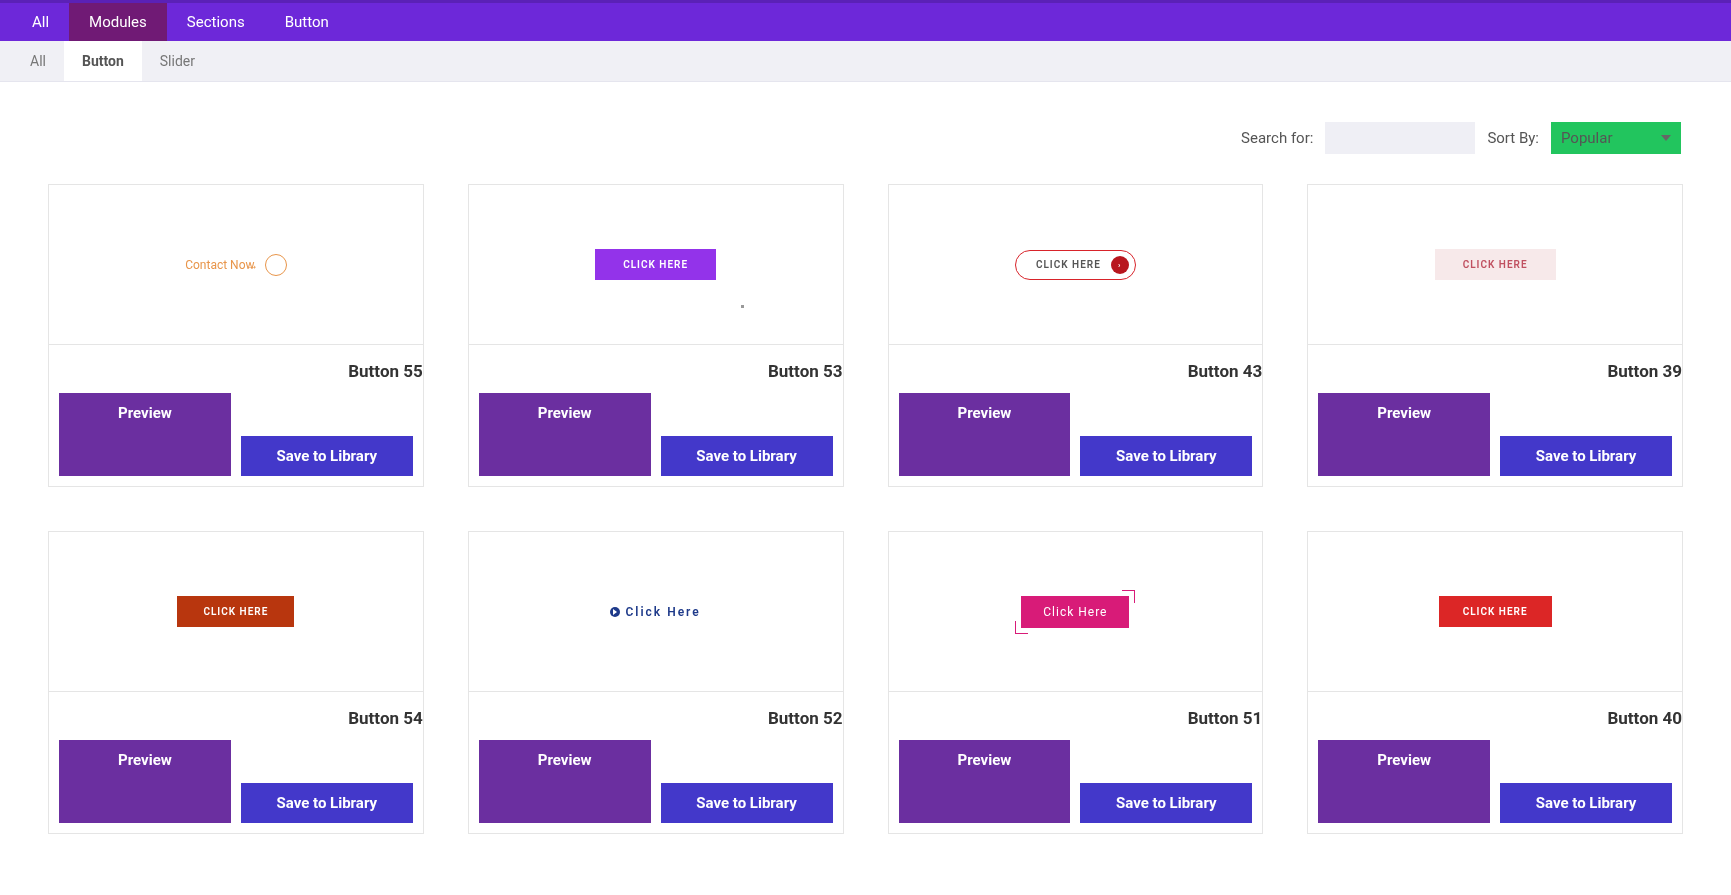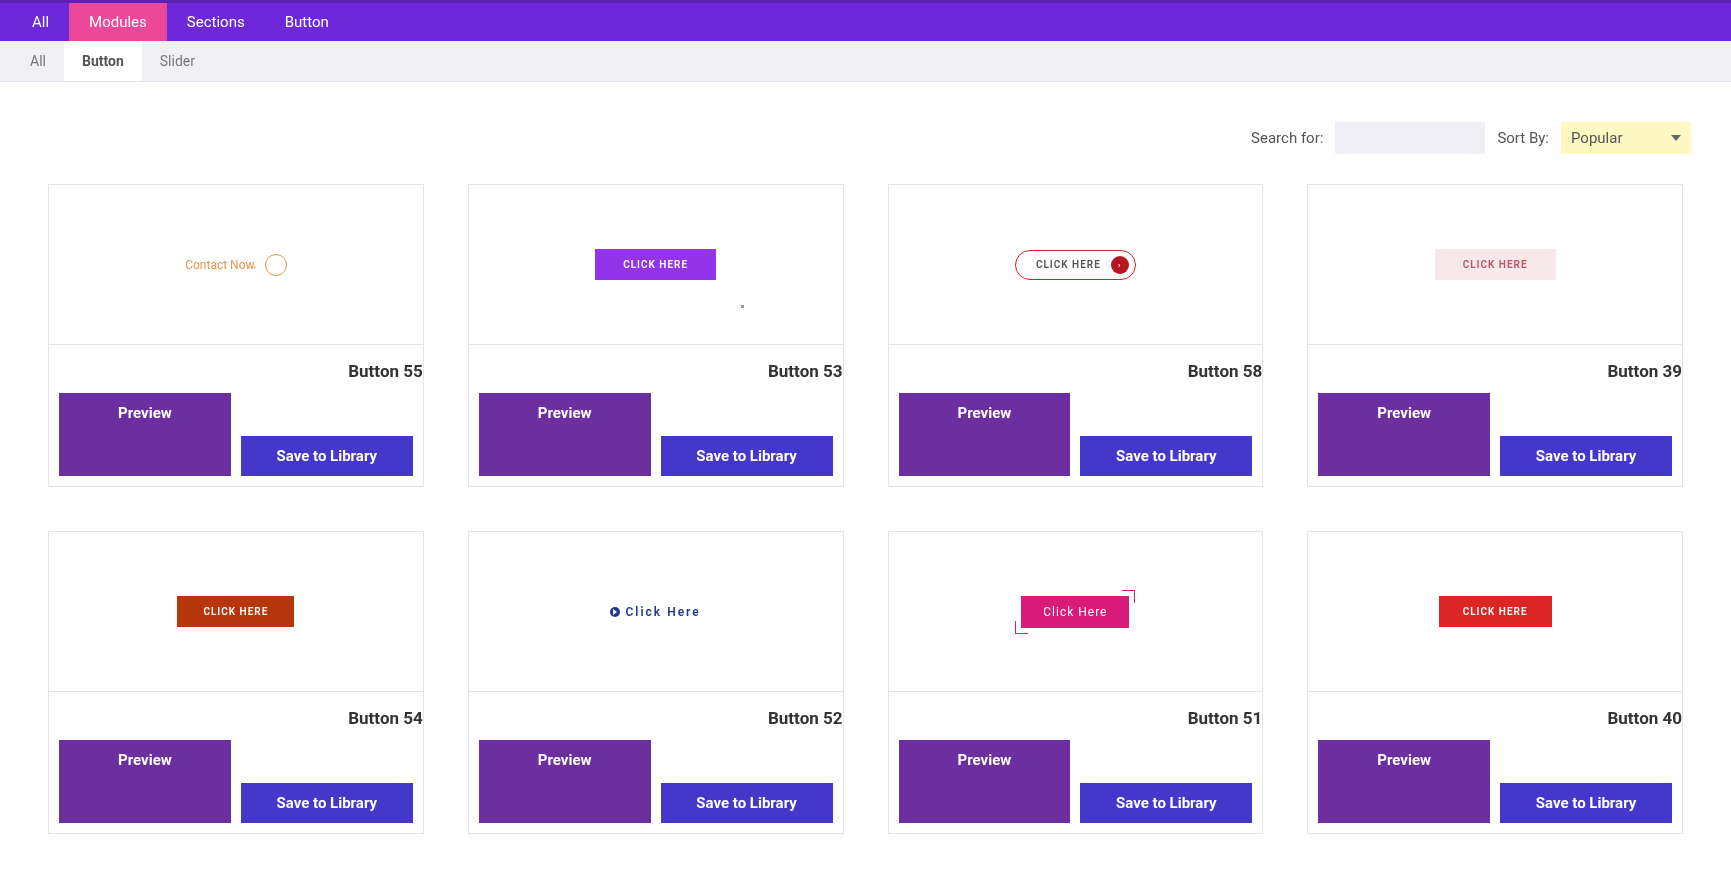--- a/index.html
+++ b/index.html
@@ -20,21 +20,21 @@
     gap: 0;
     padding-left: 12px;
   }
   .topbar .tab {
     color: #fff;
     padding: 10px 20px;
     cursor: pointer;
     font-size: 15px;
   }
   .topbar .tab.active {
-    background: #ec4899;
+    background: #701a75;
   }
   .subbar {
     background: #f0f0f5;
     display: flex;
     padding-left: 12px;
     border-bottom: 1px solid #e5e5ee;
   }
   .subbar .stab {
     padding: 12px 18px;
     color: #777;
@@ -44,34 +44,34 @@
   .subbar .stab.active {
     background: #fff;
     color: #555;
     font-weight: 700;
   }
   .controls-row {
     display: flex;
     justify-content: flex-end;
     align-items: center;
     gap: 12px;
-    padding: 40px 40px 30px 50px;
+    padding: 40px 50px 30px 50px;
     color: #555;
     font-size: 15px;
   }
   .controls-row .search-input {
     background: #efeff5;
     border: none;
     height: 32px;
     width: 150px;
     padding: 0 8px;
   }
   .controls-row .sort-select {
     position: relative;
-    background: #fef9c3;
+    background: #22c55e;
     height: 32px;
     width: 130px;
     display: flex;
     align-items: center;
     padding: 0 10px;
     color: #555;
     cursor: pointer;
   }
   .controls-row .sort-select .caret {
     position: absolute;
@@ -333,21 +333,21 @@
       </div>
     </div>
 
     <div class="card">
       <div class="thumb">
         <div class="t48">
           <span>CLICK HERE</span>
           <span class="dot">›</span>
         </div>
       </div>
-      <div class="card-title">Button 58</div>
+      <div class="card-title">Button 43</div>
       <div class="card-actions">
         <div class="btn-preview">Preview</div>
         <div class="btn-save">Save to Library</div>
       </div>
     </div>
 
     <div class="card">
       <div class="thumb">
         <div class="t39">CLICK HERE</div>
       </div>

